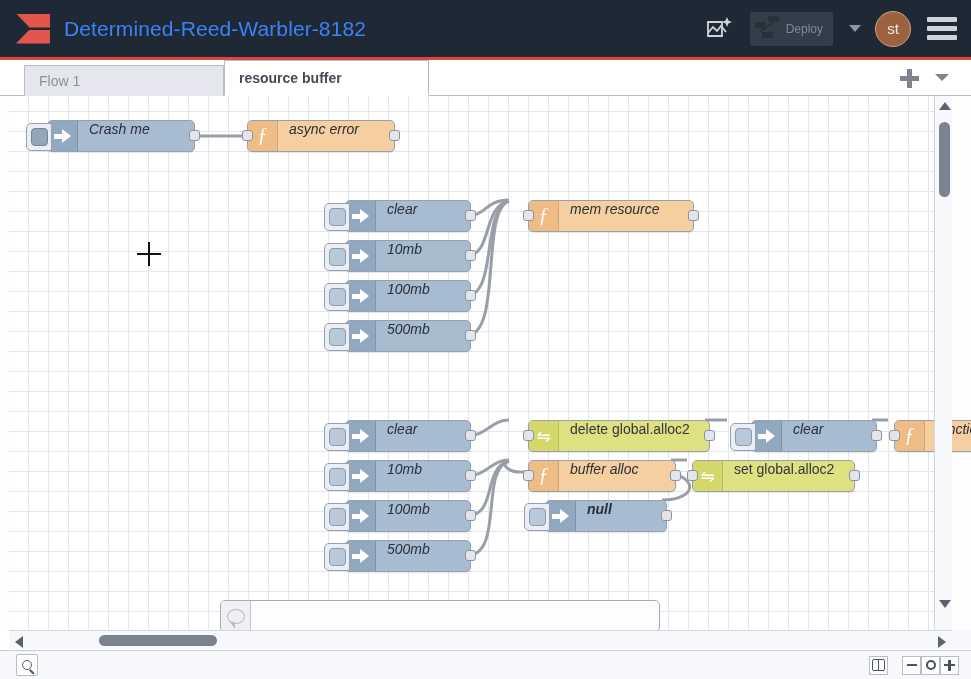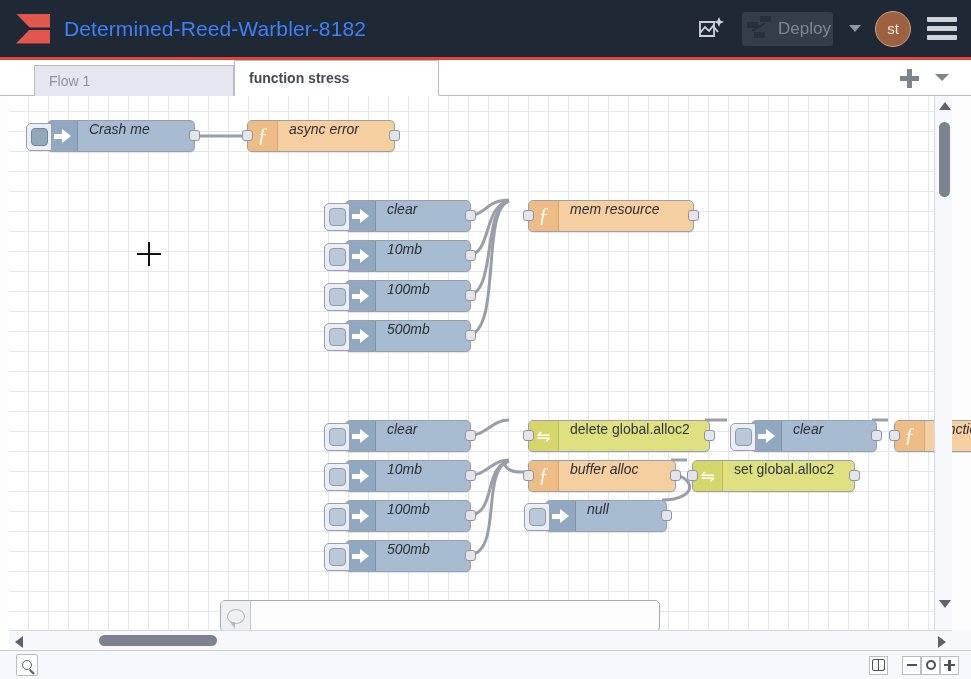--- a/index.html
+++ b/index.html
@@ -51,21 +51,21 @@
     position: absolute; background: #2b323b; display: block;
   }
   #deploy-icon .d1 { width: 11px; height: 6px; left: 5px;  top: 10px; }
   #deploy-icon .d2 { width: 11px; height: 6px; left: 18px; top: 4px; }
   #deploy-icon .d3 { width: 11px; height: 6px; left: 12px; top: 20px; }
   #deploy-icon .dl {
     width: 15px; height: 2px; left: 9px; top: 14px; background: #2b323b;
     transform: rotate(-32deg);
   }
   #deploy-label {
-    color: #9aa3ad; font-size: 17px; padding: 0 2px 0 2px;
+    color: #9aa3ad; font-size: 12px; padding: 0 10px 0 2px;
   }
   #deploy-caret {
     width: 0; height: 0; border-left: 6px solid transparent;
     border-right: 6px solid transparent; border-top: 7px solid #8e98a3;
     margin-right: 14px;
   }
   #avatar {
     width: 36px; height: 36px; border-radius: 50%;
     background: #9c6240; border: 1px solid #c8a189;
     color: #f3e7de; font-size: 15px;
@@ -85,21 +85,21 @@
     background: #fff; border-bottom: 1px solid #b8bcc4;
     display: flex; align-items: flex-end;
   }
   .tab {
     height: 31px; padding: 0 14px; margin-bottom: -1px;
     display: flex; align-items: center;
     font-size: 14px; white-space: nowrap;
     border: 1px solid #b8bcc4; border-bottom: none;
   }
   .tab.inactive {
-    background: #e6e6f0; color: #8d919b; margin-left: 34px;
+    background: #e6e6f0; color: #8d919b; margin-left: 24px;
     min-width: 200px;
   }
   .tab.active {
     background: #fff; color: #444b55; font-weight: bold;
     min-width: 205px; height: 36px; border-bottom: 1px solid #fff;
   }
   #tab-tools {
     margin-left: auto; display: flex; align-items: center;
     height: 35px; padding-right: 10px; gap: 16px;
   }
@@ -311,21 +311,21 @@
         <i></i>
     </div>
   </div>
 </div>
 
 <div id="tabbar">
   <div class="tab inactive">
     <span>Flow 1</span>
   </div>
   <div class="tab active">
-    <span>function stress</span>
+    <span>resource buffer</span>
   </div>
   <div id="tab-tools">
     <div id="add-tab">
         <i class="v"></i>
         <i class="h"></i>
       </div>
     <div id="tab-menu-caret"></div>
   </div>
 </div>
 
@@ -543,21 +543,21 @@
 
       <div class="node change" style="left:683px; top:364px; width:163px;">
         <div class="icon-box">
             <span class="ic-change">⇋</span>
           </div>
         <div class="label">set global.alloc2</div>
         <div class="port in"></div>
         <div class="port out"></div>
       </div>
 
-      <div class="node inject" style="left:536px; top:404px; width:122px;">
+      <div class="node inject" style="left:536px; top:404px; width:122px;font-weight:bold;">
         <div class="inj-btn">
             <i></i>
           </div>
         <div class="icon-box">
             <span class="ic-inject">
               <span class="bar"></span>
               <span class="hd"></span>
             </span>
           </div>
         <div class="label">null</div>

